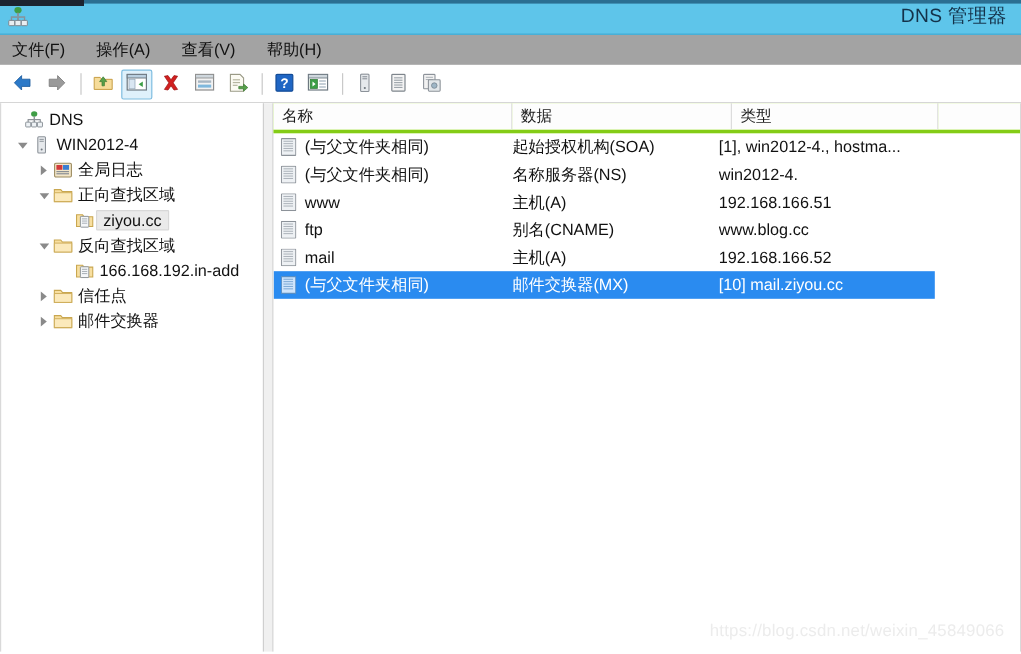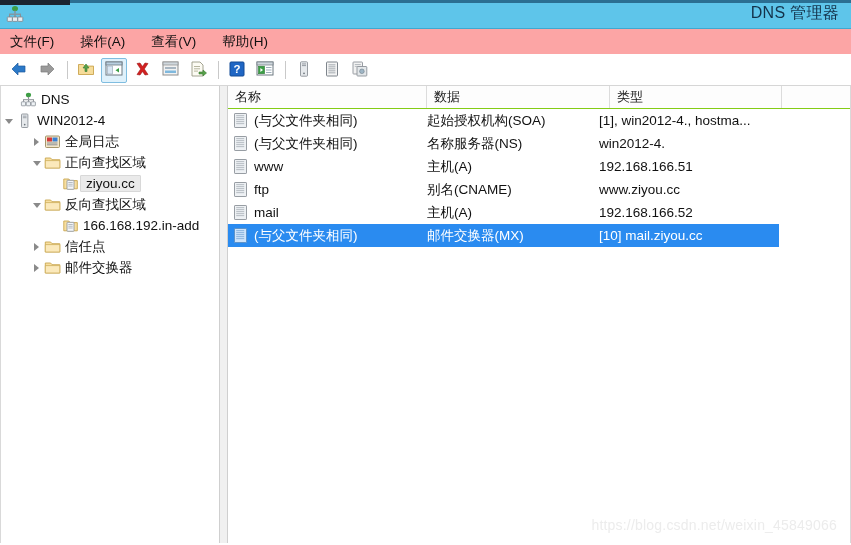--- a/index.html
+++ b/index.html
@@ -45,21 +45,21 @@
   .titlebar .title-text {
     position: absolute; right: 12px; top: 3px;
     font-size: 16px;
     color: #14324a;
     letter-spacing: .3px;
   }
 
   
   .menubar {
     height: 25px;
-    background: #fca5a5;
+    background: #a3a3a3;
     display: flex; align-items: center;
     padding-left: 10px;
     flex: 0 0 auto;
     border-bottom: 1px solid #ffffff;
   }
   .menubar .menu-item {
     font-size: 13.5px;
     color: #111;
     padding: 2px 12px 2px 0px;
     margin-right: 14px;
@@ -170,21 +170,21 @@
     border-left: 4px solid transparent;
     border-right: 4px solid transparent;
     margin-top: 2px;
   }
 
   
   .lv-header {
     height: 22px;
     display: flex;
     background: #bef264;
-    border-bottom: 1px solid #84cc16;
+    border-bottom: 3px solid #84cc16;
     flex: 0 0 auto;
   }
   .lv-header .col {
     font-size: 13px;
     color: #1a1a1a;
     display: flex; align-items: center;
     padding-left: 7px;
     border-right: 1px solid #dcdcdc;
     box-sizing: border-box;
     background: #fdfdfd;
@@ -419,21 +419,21 @@
             <rect x="13.1" y="8" width="0.9" height="1.8" fill="#8a8f95"></rect>
             <rect x="8" y="8" width="1.1" height="1.8" fill="#8a8f95"></rect>
             <rect x="1.4" y="9.8" width="4.2" height="4" rx="0.5" fill="#eef2f5" stroke="#7c848b" stroke-width="0.7"></rect>
             <rect x="6.3" y="9.8" width="4.2" height="4" rx="0.5" fill="#eef2f5" stroke="#7c848b" stroke-width="0.7"></rect>
             <rect x="11.2" y="9.8" width="4.2" height="4" rx="0.5" fill="#eef2f5" stroke="#7c848b" stroke-width="0.7"></rect>
           </svg>
         </span>
         <span class="tlabel">DNS</span>
       </div>
 
-      <div class="tree-row" style="padding-left:0;">
+      <div class="tree-row" style="padding-left:10px;">
         <span class="expander exp-expanded"></span>
         <span class="ticon">
           <svg width="17" height="16" viewBox="0 0 17 16">
             <rect x="5.5" y="1" width="6.4" height="13.5" rx="0.8" fill="#e6e9ec" stroke="#8c9299" stroke-width="0.9"></rect>
             <rect x="6.9" y="2.7" width="3.6" height="0.9" fill="#949ba1"></rect>
             <rect x="6.9" y="4.3" width="3.6" height="0.9" fill="#949ba1"></rect>
             <circle cx="8.7" cy="11.6" r="0.85" fill="#6f777e"></circle>
           </svg>
         </span>
         <span class="tlabel">WIN2012-4</span>
@@ -602,21 +602,21 @@
                 <rect x="2.2" y="2.3" width="8" height="0.8" fill="#a9b0b7"></rect>
                 <rect x="2.2" y="4.3" width="8" height="0.8" fill="#a9b0b7"></rect>
                 <rect x="2.2" y="6.3" width="8" height="0.8" fill="#a9b0b7"></rect>
                 <rect x="2.2" y="8.3" width="8" height="0.8" fill="#a9b0b7"></rect>
                 <rect x="2.2" y="10.3" width="8" height="0.8" fill="#a9b0b7"></rect>
               </svg>
             </span>
             <span>ftp</span>
           </div>
           <div class="lv-cell cell-type">别名(CNAME)</div>
-          <div class="lv-cell cell-data">www.ziyou.cc</div>
+          <div class="lv-cell cell-data">www.blog.cc</div>
         </div>
 
         <div class="lv-row">
           <div class="lv-cell cell-name">
             <span class="rec-icon">
               <svg width="13" height="15" viewBox="0 0 13 15">
                 <rect x="0.5" y="0.5" width="12" height="14" rx="0.6" fill="#eef1f4" stroke="#8c9299" stroke-width="0.9"></rect>
                 <rect x="2.2" y="2.3" width="8" height="0.8" fill="#a9b0b7"></rect>
                 <rect x="2.2" y="4.3" width="8" height="0.8" fill="#a9b0b7"></rect>
                 <rect x="2.2" y="6.3" width="8" height="0.8" fill="#a9b0b7"></rect>

